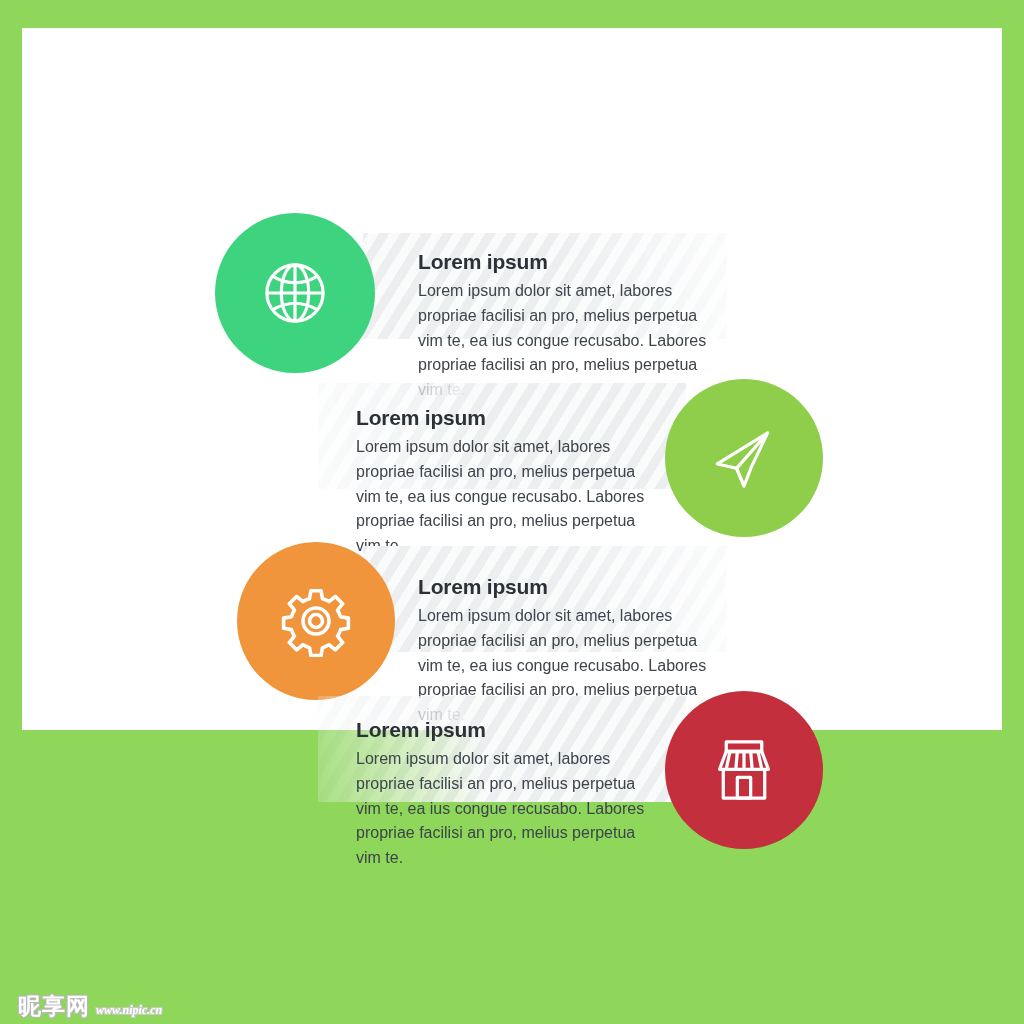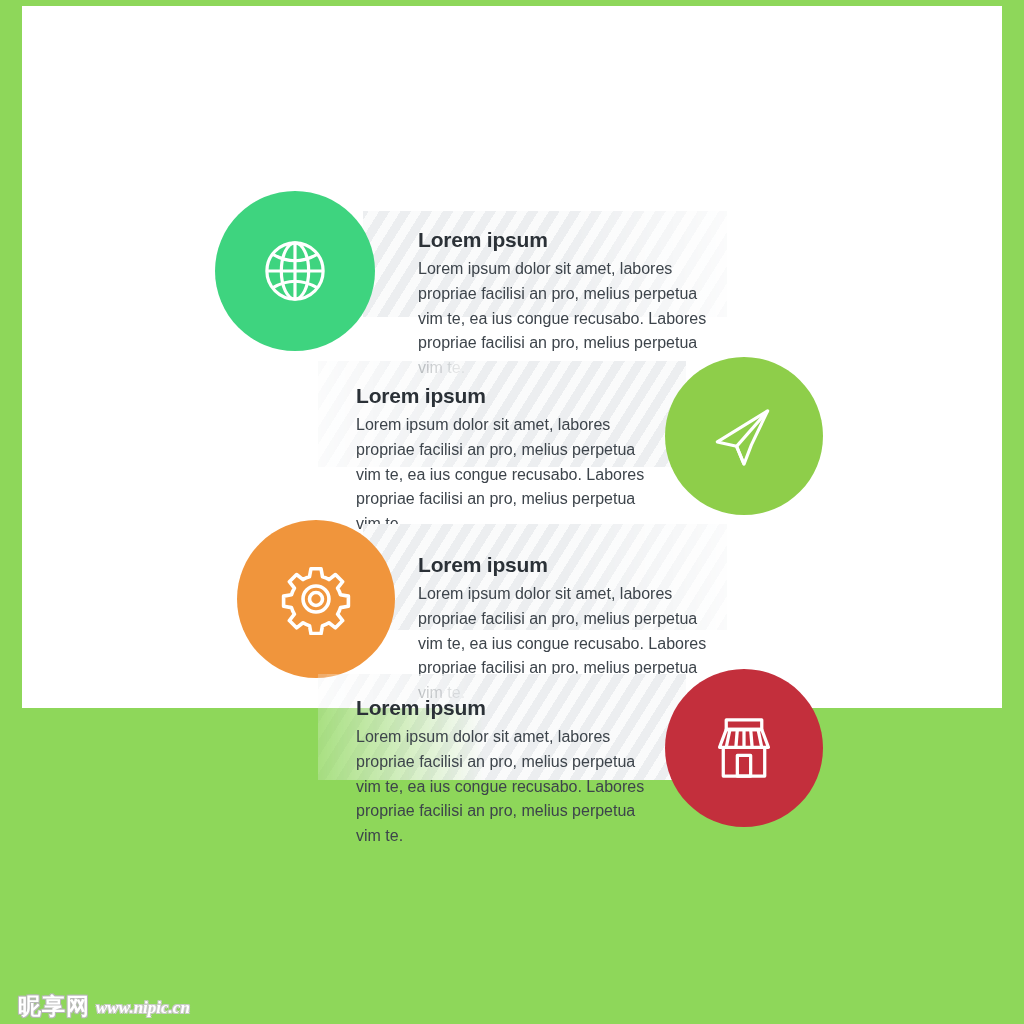--- a/index.html
+++ b/index.html
@@ -16,21 +16,21 @@
     width: 1024px;
     height: 1024px;
     background: #8ed košt;
     background: #8ed75a;
   }
 
   
   #canvas {
     position: absolute;
     left: 22px;
-    top: 6px;
+    top: 28px;
     width: 980px;
     height: 702px;
     background: #ffffff;
   }
 
   .row {
     position: absolute;
   }
 
   
@@ -97,21 +97,21 @@
     color: #ffffff;
     text-shadow:
       -1px -1px 0 #b7b7b7, 1px -1px 0 #b7b7b7,
       -1px  1px 0 #b7b7b7, 1px  1px 0 #b7b7b7;
     letter-spacing: 1px;
     line-height: 1;
   }
   #wm-url {
     font-family: "Liberation Serif", serif;
     font-style: italic;
-    font-size: 17px;
+    font-size: 12px;
     font-weight: bold;
     color: #ffffff;
     text-shadow:
       -1px -1px 0 #c9c9c9, 1px -1px 0 #c9c9c9,
       -1px  1px 0 #c9c9c9, 1px  1px 0 #c9c9c9;
     line-height: 1;
     padding-bottom: 2px;
     margin-top: 40px;
   }
   #wm-id {

